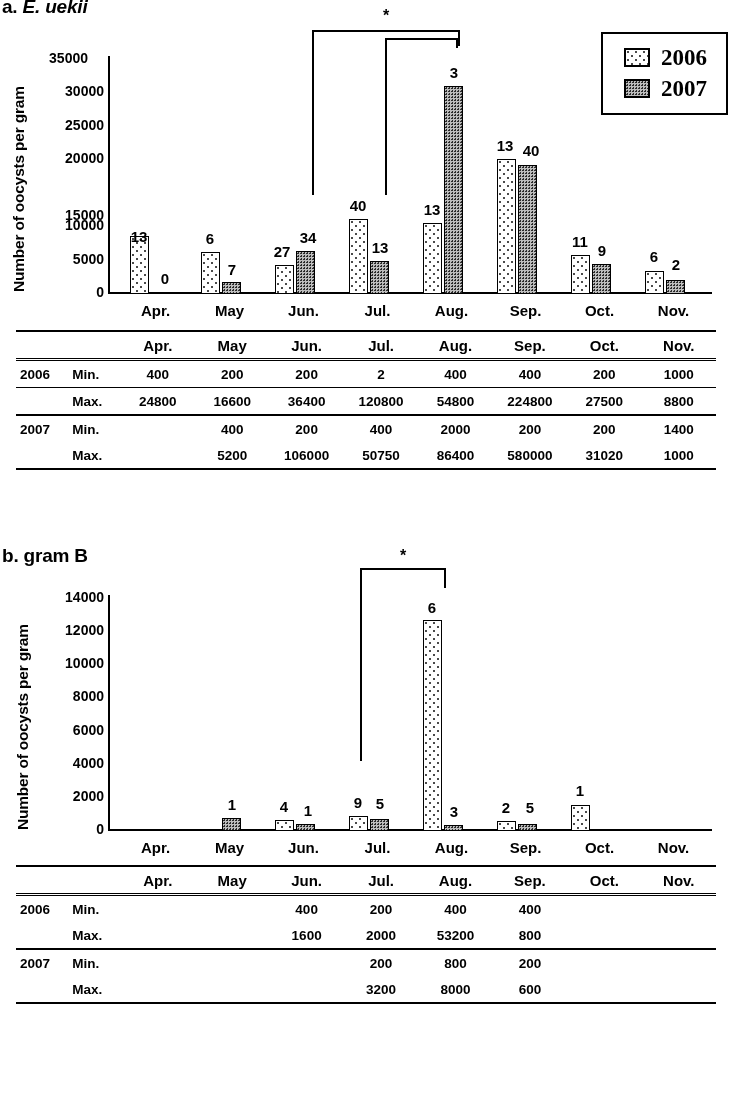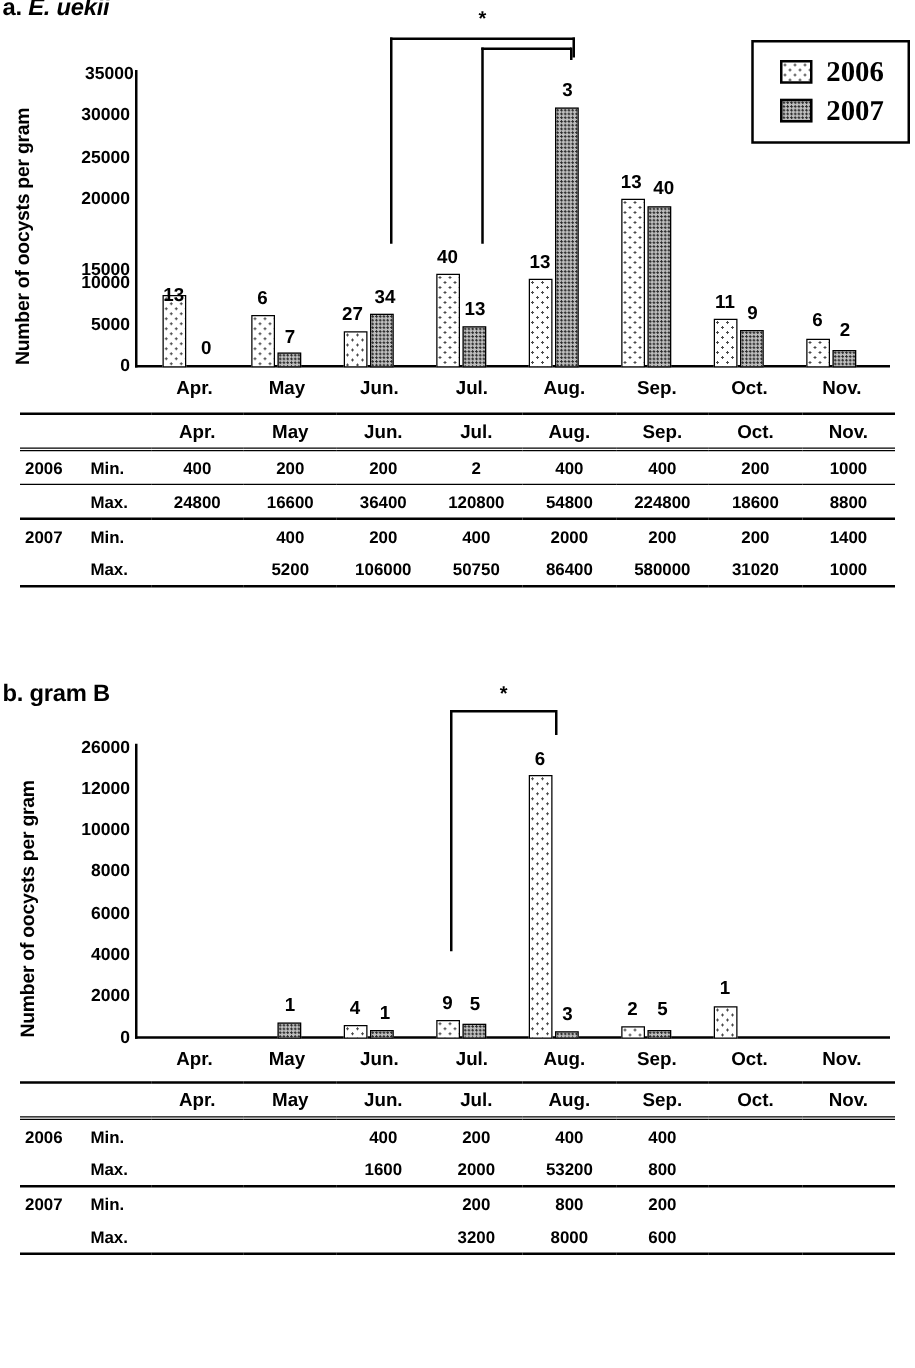--- a/index.html
+++ b/index.html
@@ -179,21 +179,21 @@
   <div class="panel-title" style="left:2px; top:-4px;">
     <span>a. </span><span class="ital">E. uekii</span>
   </div>
 
   <div class="ytitle" style="left:10px; top:292px;">Number of oocysts per gram</div>
 
   <div class="plot" style="left:108px; top:56px; width:604px; height:238px;">
     <div class="axis-y" style="height:238px;"></div>
     <div class="axis-x" style="top:236px; width:604px;"></div>
 
-    <div class="ytick" style="top:2px;  right:605px;">35000</div>
+    <div class="ytick" style="top:2px;  right:624px;">35000</div>
     <div class="ytick" style="top:35px; right:608px;">30000</div>
     <div class="ytick" style="top:69px; right:608px;">25000</div>
     <div class="ytick" style="top:102px; right:608px;">20000</div>
     <div class="ytick" style="top:136px; right:608px;margin-top:23px;">15000</div>
     <div class="ytick" style="top:169px; right:608px;">10000</div>
     <div class="ytick" style="top:203px; right:608px;">5000</div>
     <div class="ytick" style="top:236px; right:608px;">0</div>
 
     <div class="bar y2006" style="left:22px;  width:19px; height:58px;"></div>
     <div class="barval" style="left:31px; top:212px; margin-top:-40px;">13</div>
@@ -294,21 +294,21 @@
 
     <tr class="rule-top2">
       <td class="c-year"></td>
       <td class="c-stat">Max.</td>
       <td>24800</td>
       <td>16600</td>
       <td>36400</td>
       <td>120800</td>
       <td>54800</td>
       <td>224800</td>
-      <td>18600</td>
+      <td>27500</td>
       <td>8800</td>
     </tr>
     <tr class="rule-top rule-sgl2">
       <td class="c-year">2007</td>
       <td class="c-stat">Min.</td>
       <td></td>
       <td>400</td>
       <td>200</td>
       <td>400</td>
       <td>2000</td>
@@ -337,21 +337,21 @@
   <div class="panel-title" style="left:2px; top:0px;">
     <span>b. gram B</span>
   </div>
 
   <div class="ytitle" style="left:14px; top:285px;">Number of oocysts per gram</div>
 
   <div class="plot" style="left:108px; top:50px; width:604px; height:236px;">
     <div class="axis-y" style="height:236px;"></div>
     <div class="axis-x" style="top:234px; width:604px;"></div>
 
-    <div class="ytick" style="top:2px;   right:608px;">26000</div>
+    <div class="ytick" style="top:2px;   right:608px;">14000</div>
     <div class="ytick" style="top:35px;  right:608px;">12000</div>
     <div class="ytick" style="top:68px;  right:608px;">10000</div>
     <div class="ytick" style="top:101px; right:608px;">8000</div>
     <div class="ytick" style="top:135px; right:608px;">6000</div>
     <div class="ytick" style="top:168px; right:608px;">4000</div>
     <div class="ytick" style="top:201px; right:608px;">2000</div>
     <div class="ytick" style="top:234px; right:608px;">0</div>
 
     <div class="bar y2007" style="left:114px; width:19px; height:13px;"></div>
     <div class="barval" style="left:124px; top:201px;">1</div>

